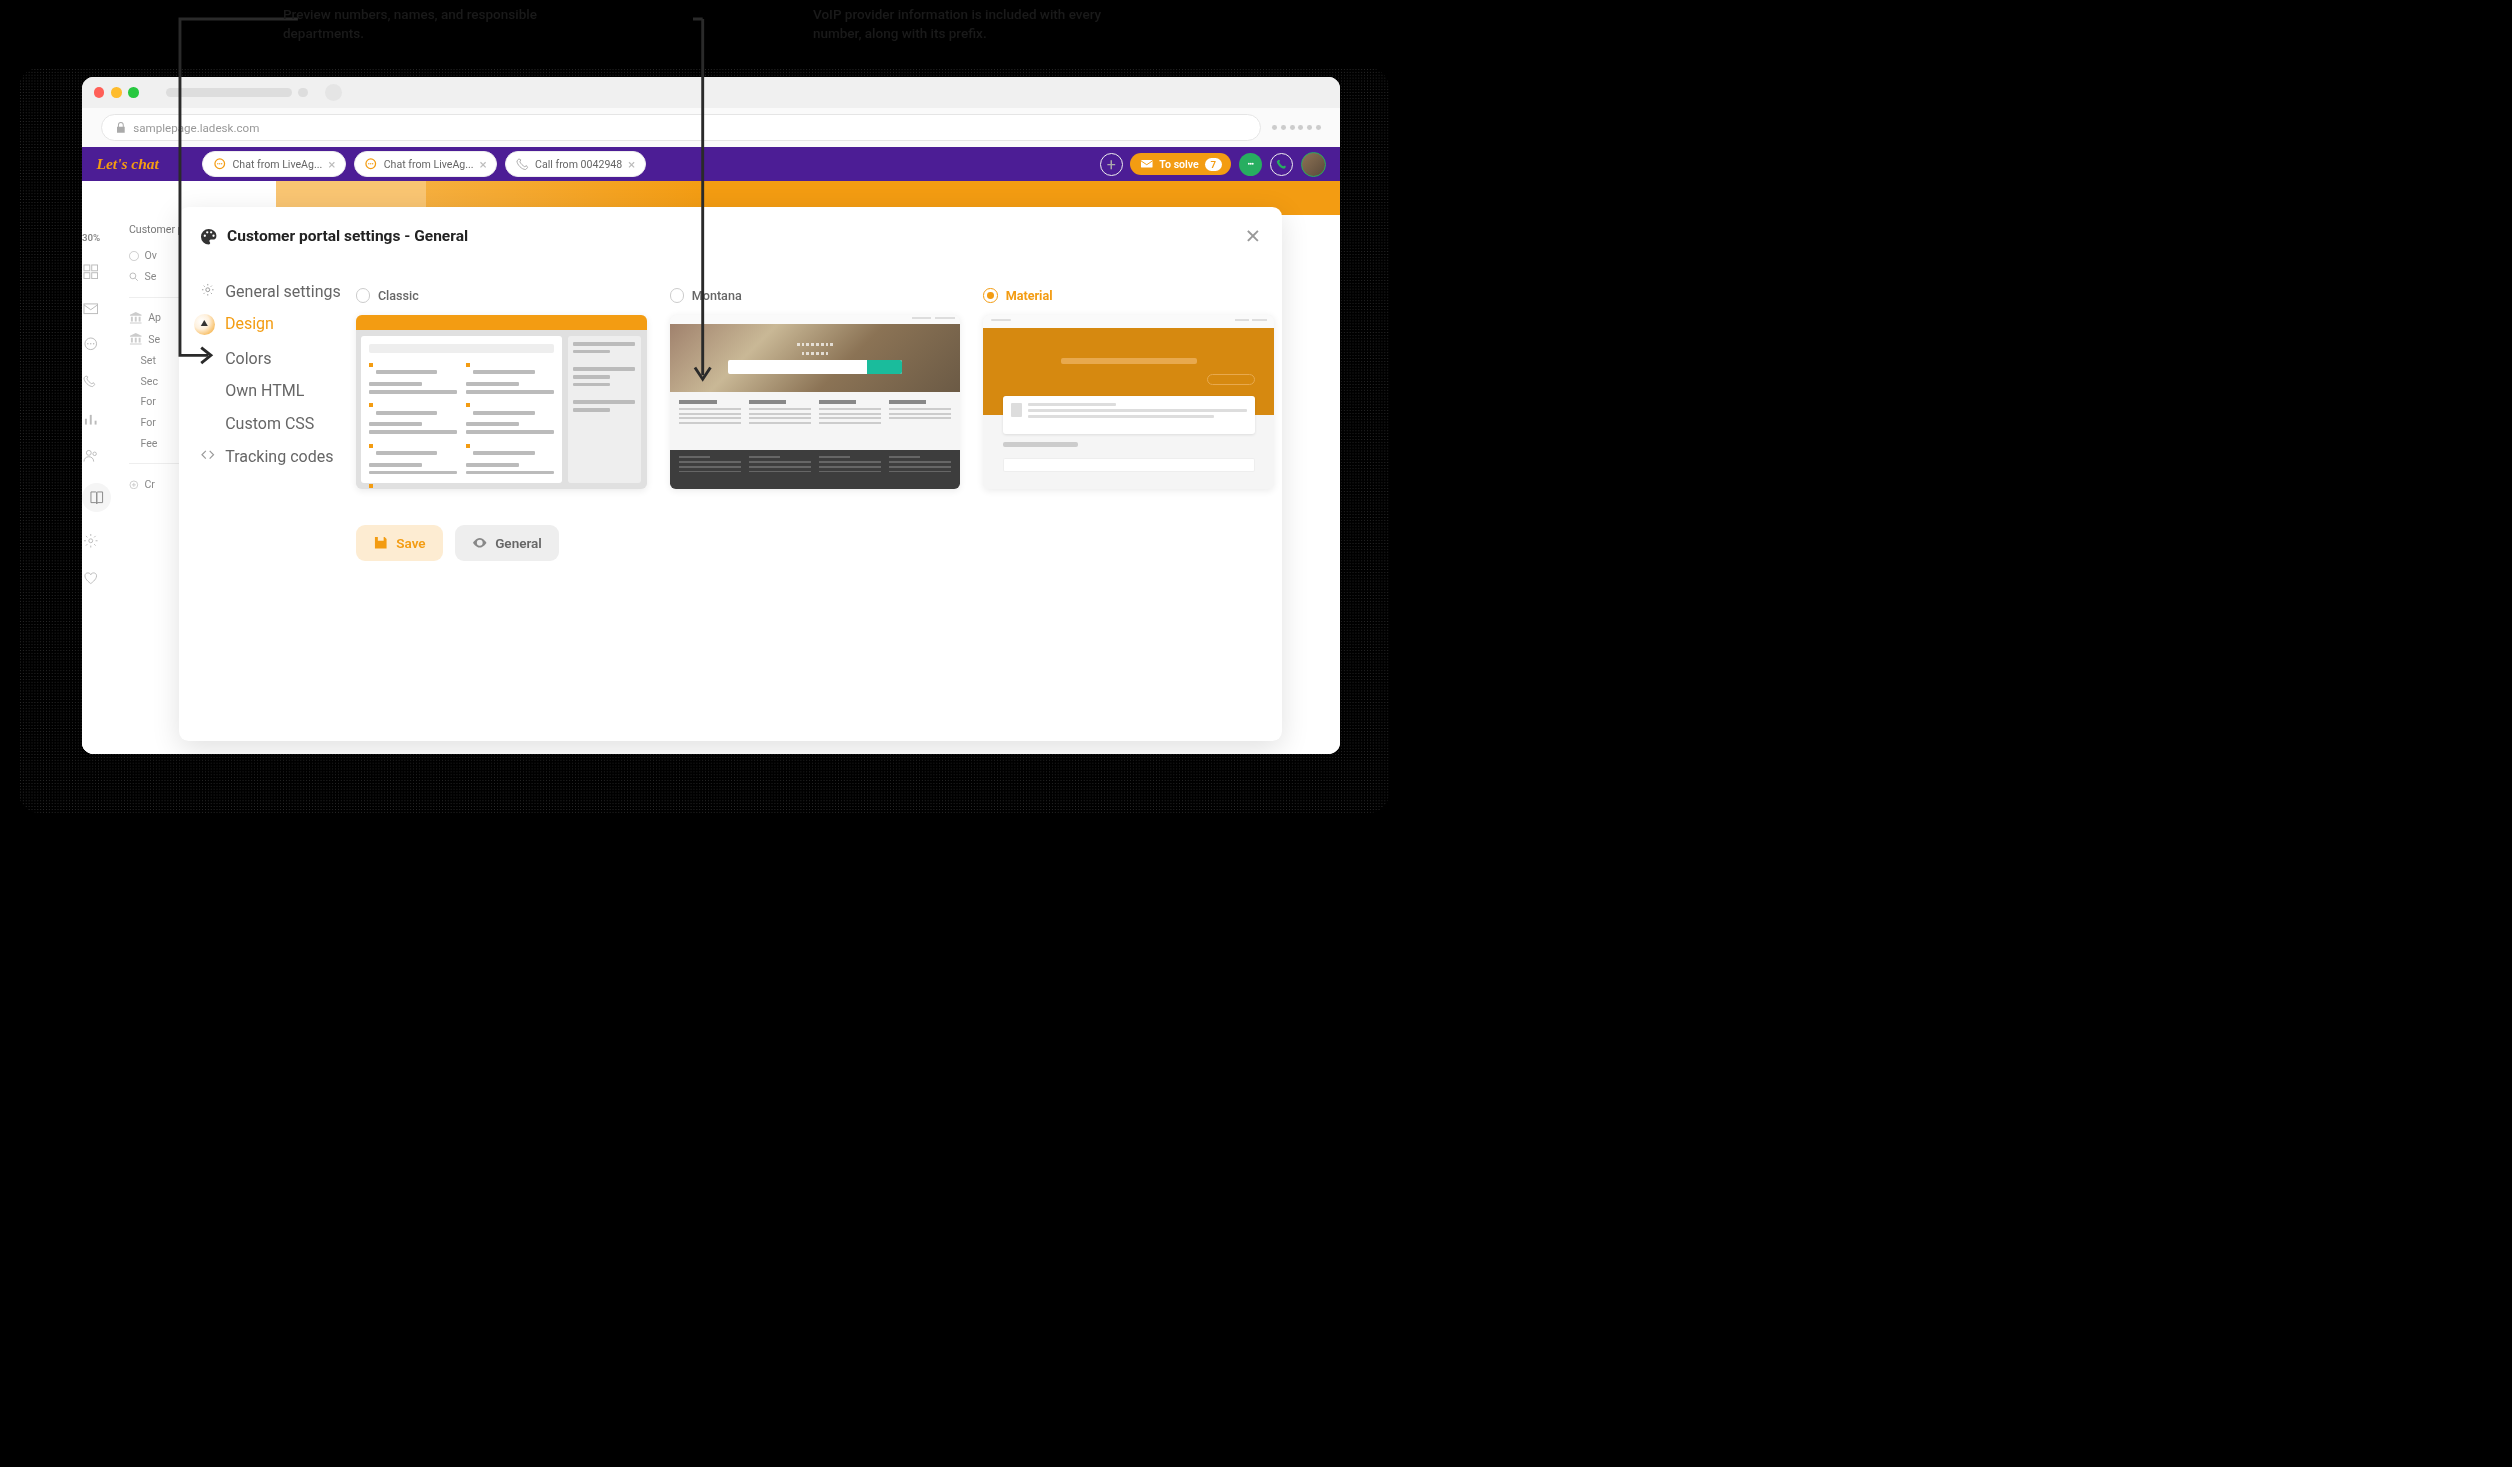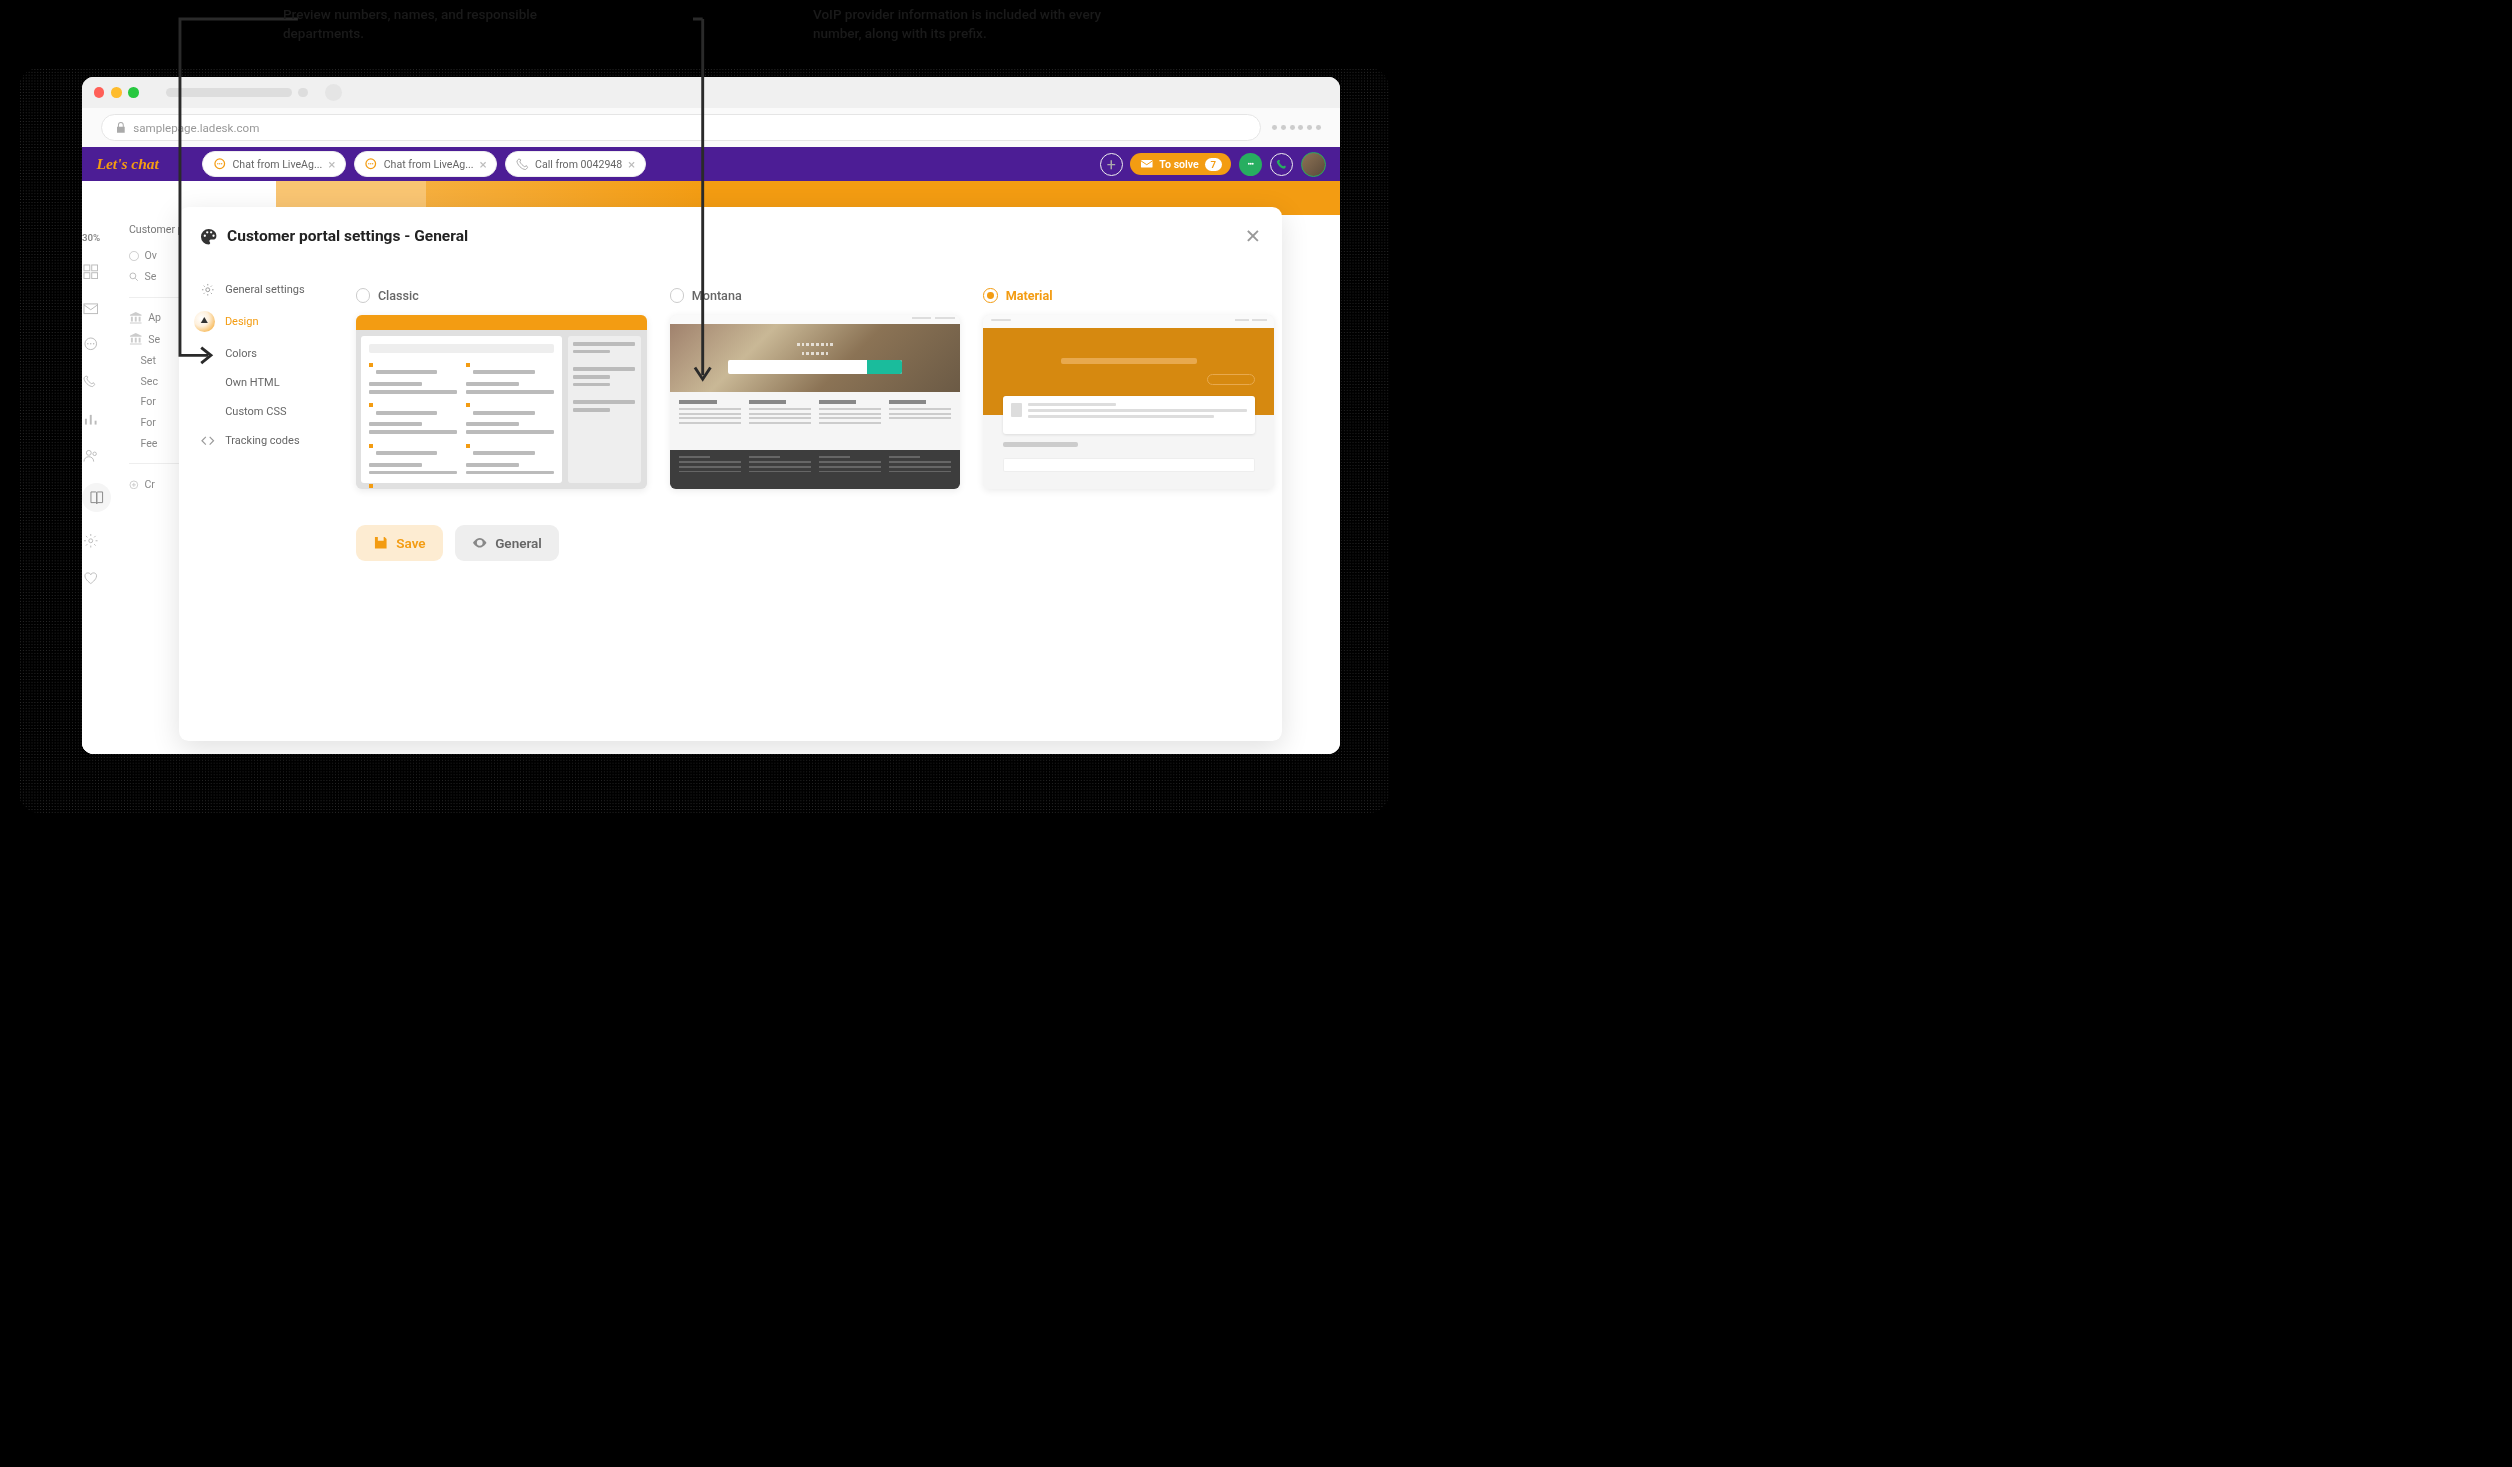--- a/index.html
+++ b/index.html
@@ -65,21 +65,21 @@
 .sidebar-circle { width: 9.7px; height: 9.7px; border: 1px solid #ccc; border-radius: 50%; flex-shrink: 0; }
 .sidebar hr { border: none; border-top: 1px solid #eee; margin: 9.7px 0; }
 
 .modal { position: absolute; top: -7.7px; left: 97px; right: 58px; bottom: 14.5px; background: #fff; border-radius: 9.7px; box-shadow: 0 7.7px 29px rgba(0,0,0,0.12); display: flex; flex-direction: column; z-index: 50; }
 .modal-header { display: flex; align-items: center; padding: 17.4px 21px; gap: 9.7px; }
 .modal-title { font-size: 15.5px; font-weight: 700; color: #222; }
 .close-x { margin-left: auto; color: #999; font-size: 19.4px; font-weight: 400; }
 
 .modal-body { display: flex; flex: 1; }
 .modal-nav { width: 169px; padding: 9.7px 0 9.7px 21px; }
-.nav-item { display: flex; align-items: center; gap: 9.7px; padding: 6.8px 0; font-size: 11px; color: #666; }
+.nav-item { display: flex; gap: 9.7px; padding: 6.8px 0; font-size: 16px; color: #666; }
 .nav-item.active { color: #f39c12; font-weight: 400; }
 .nav-icon { width: 15.5px; height: 15.5px; display: flex; align-items: center; justify-content: center; }
 
 .modal-content { flex: 1; display: flex; flex-direction: column; }
 .content-header { background: linear-gradient(90deg, #f39c12 0%, #f7b544 100%); color: #fff; padding: 21px 23px; border-radius: 7.7px 7.7px 0 0; font-size: 14.5px; font-weight: 600; }
 
 .themes { display: flex; gap: 23px; padding: 23px 7.7px; }
 .theme-option { flex: 1; }
 .theme-radio { display: flex; align-items: center; gap: 7.7px; margin-bottom: 11.6px; }
 .radio-circle { width: 14.5px; height: 14.5px; border: 1.9px solid #ccc; border-radius: 50%; display: flex; align-items: center; justify-content: center; }

